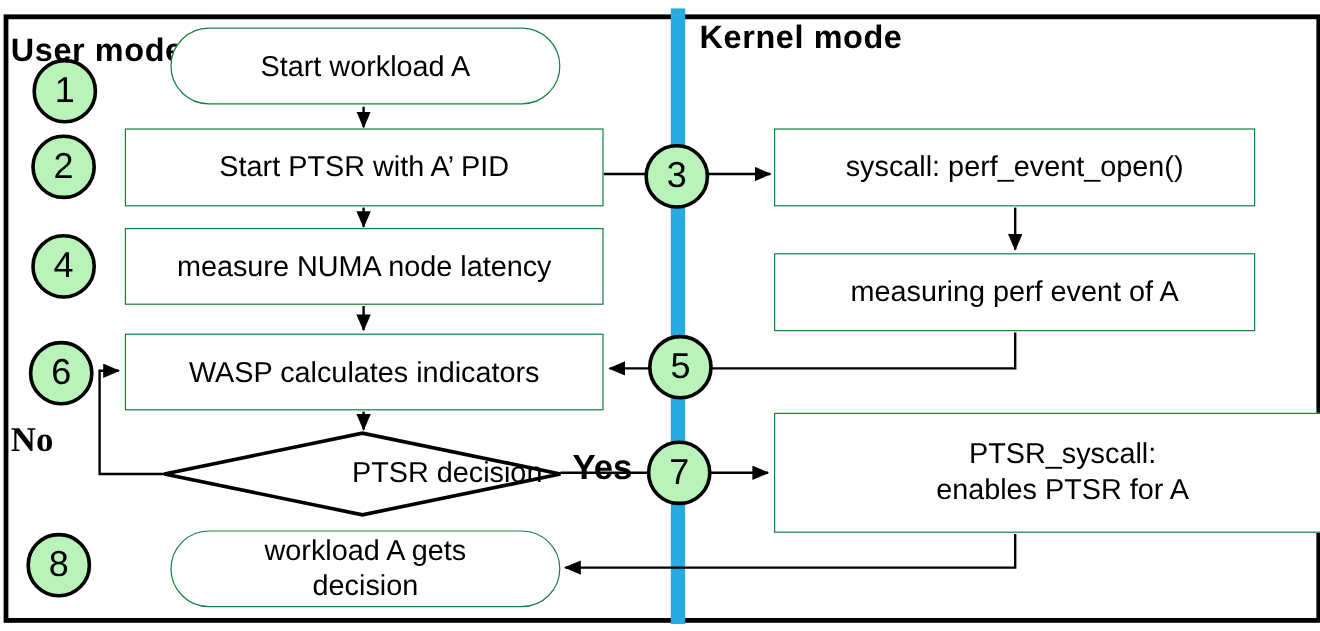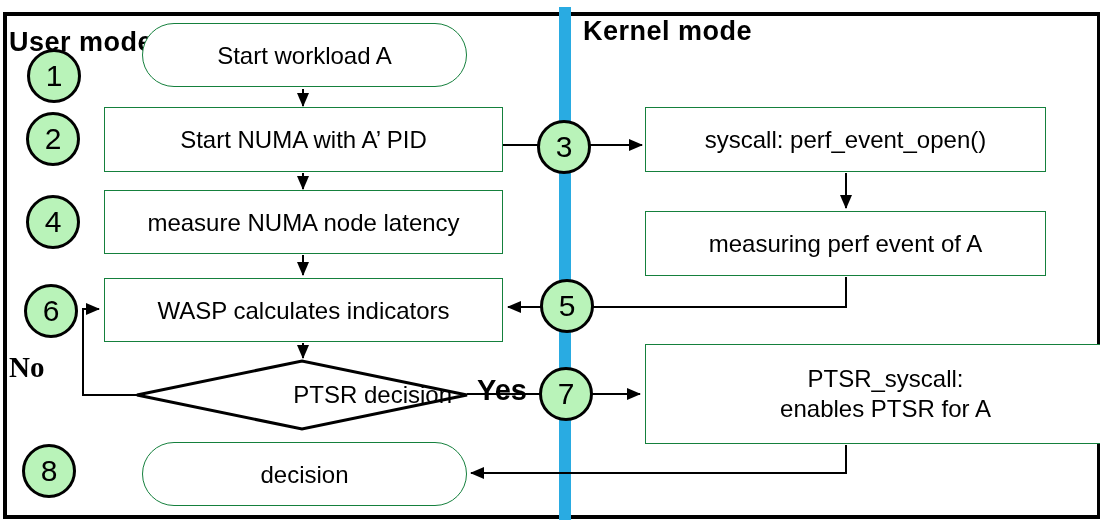--- a/index.html
+++ b/index.html
@@ -81,34 +81,35 @@
   <div class="mode-label" id="kernel-mode">Kernel mode</div>
 
   <div class="branch-label" id="no-label">No</div>
   <div class="branch-label" id="yes-label">Yes</div>
 
   <div class="node stadium" id="n-start">
     <span>Start workload A</span>
   </div>
 
   <div class="node" id="n-wasp">
-    <span>Start NUMA with A’ PID</span>
+    <span>Start PTSR with A’ PID</span>
   </div>
 
   <div class="node" id="n-numa">
     <span>measure NUMA node latency</span>
   </div>
 
   <div class="node" id="n-calc">
     <span>WASP calculates indicators</span>
   </div>
 
   <div class="diamond-label">PTSR decision</div>
 
   <div class="node stadium" id="n-speedup">
+    <span>workload A gets</span>
     <span>decision</span>
   </div>
 
   <div class="node" id="n-syscall">
     <span>syscall: perf_event_open()</span>
   </div>
 
   <div class="node" id="n-measuring">
     <span>measuring perf event of A</span>
   </div>

